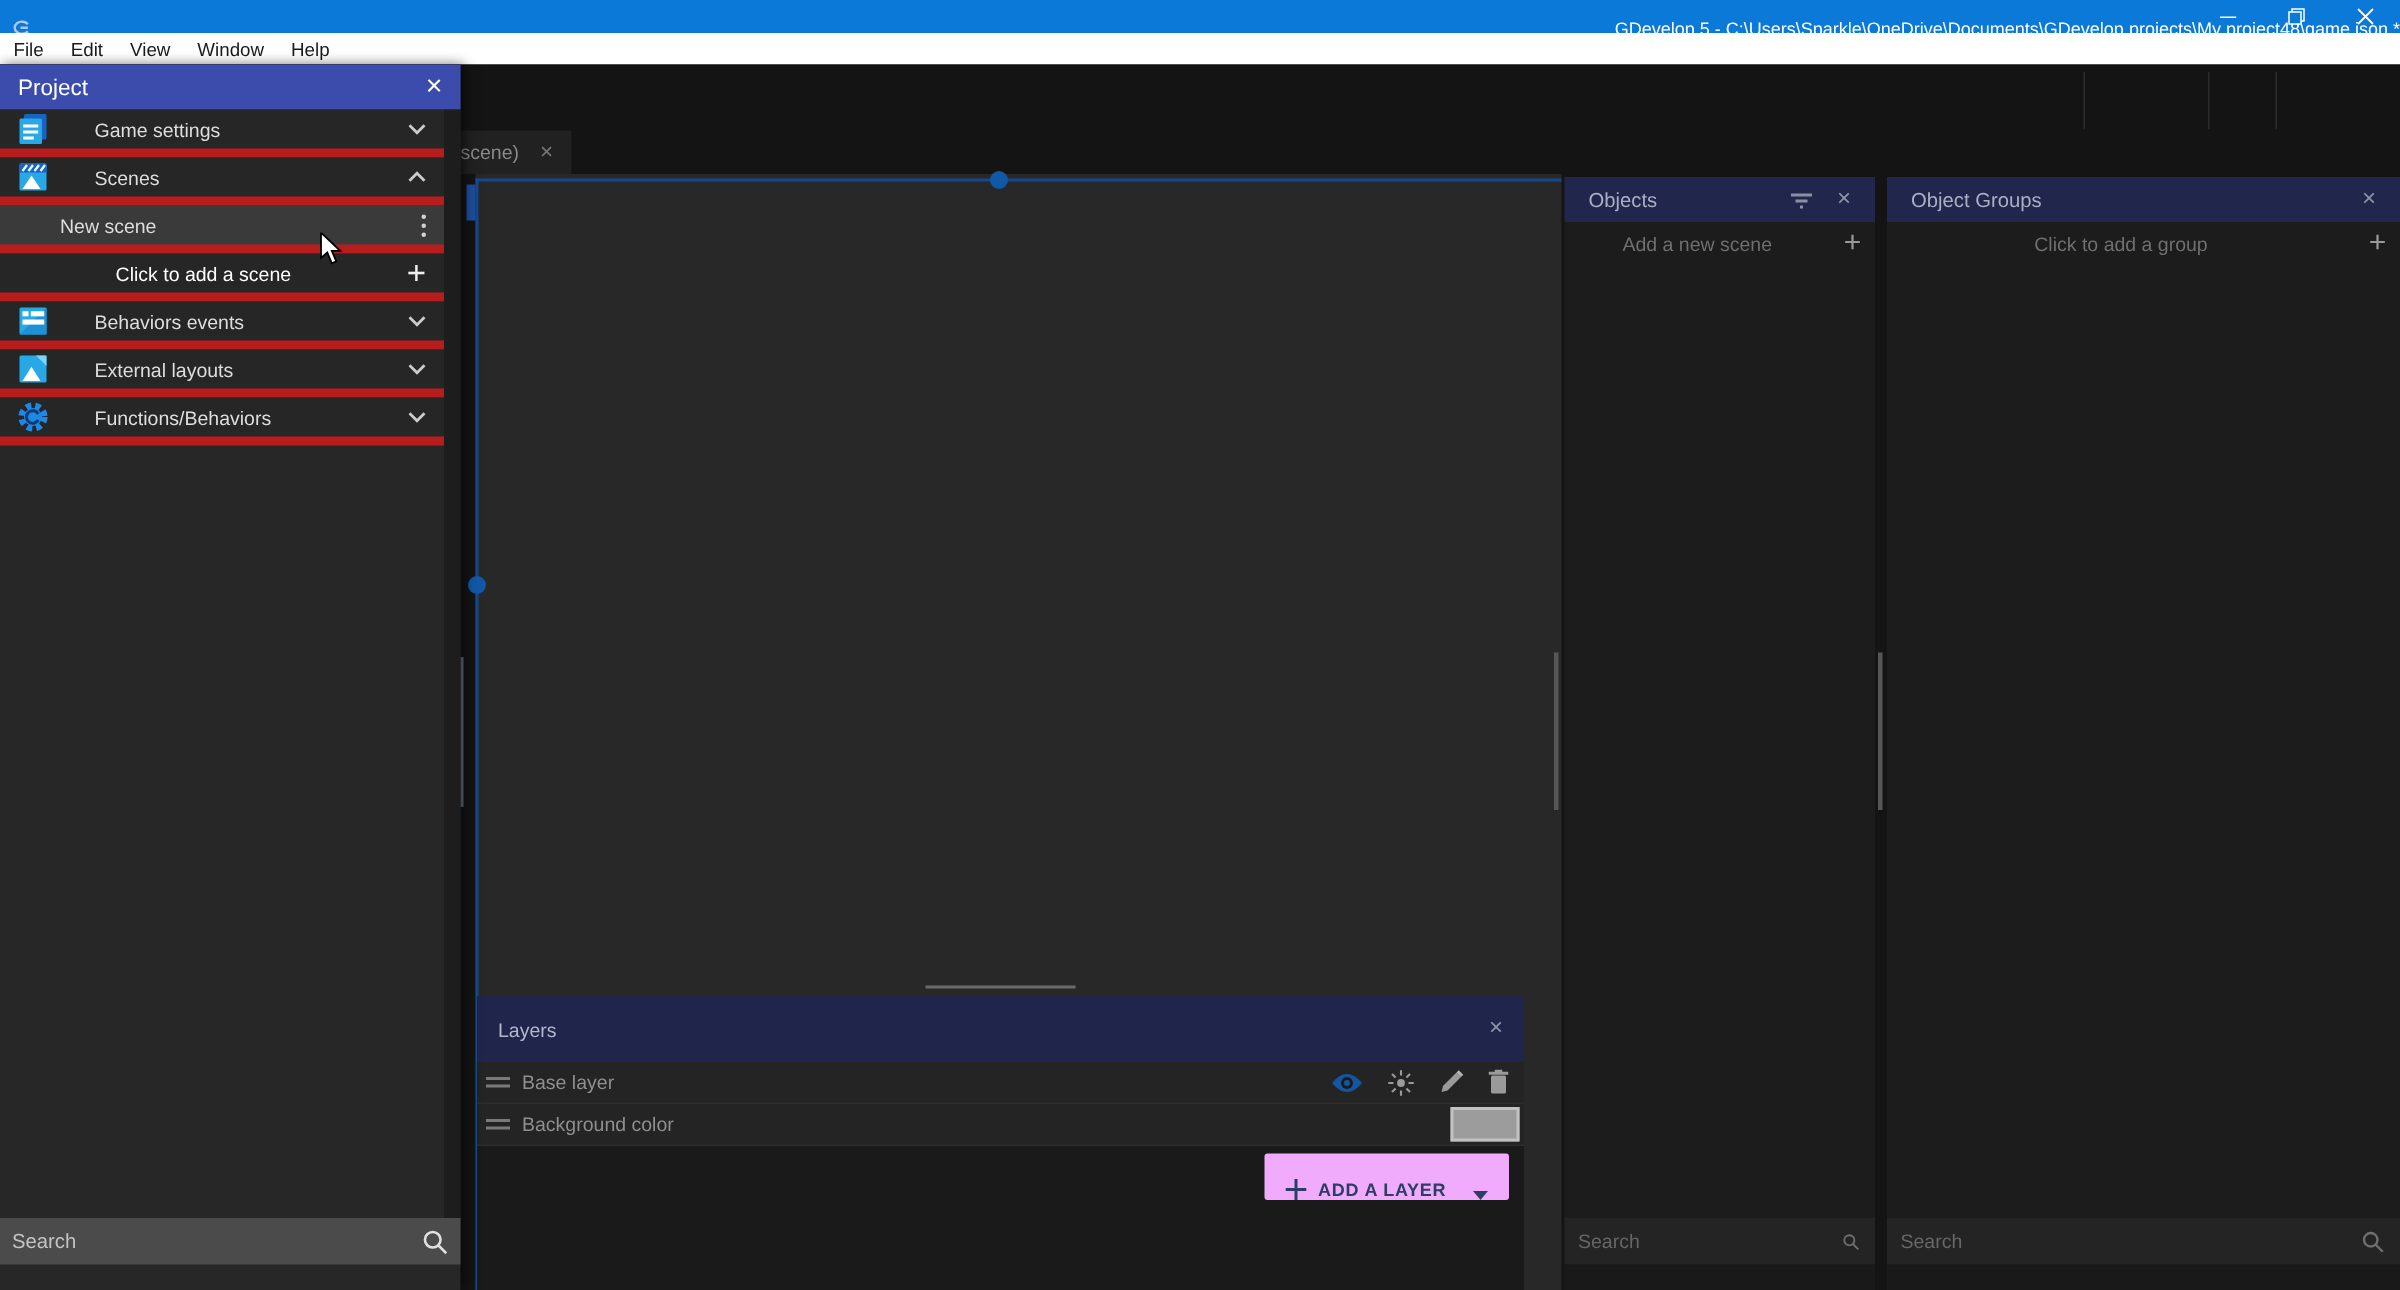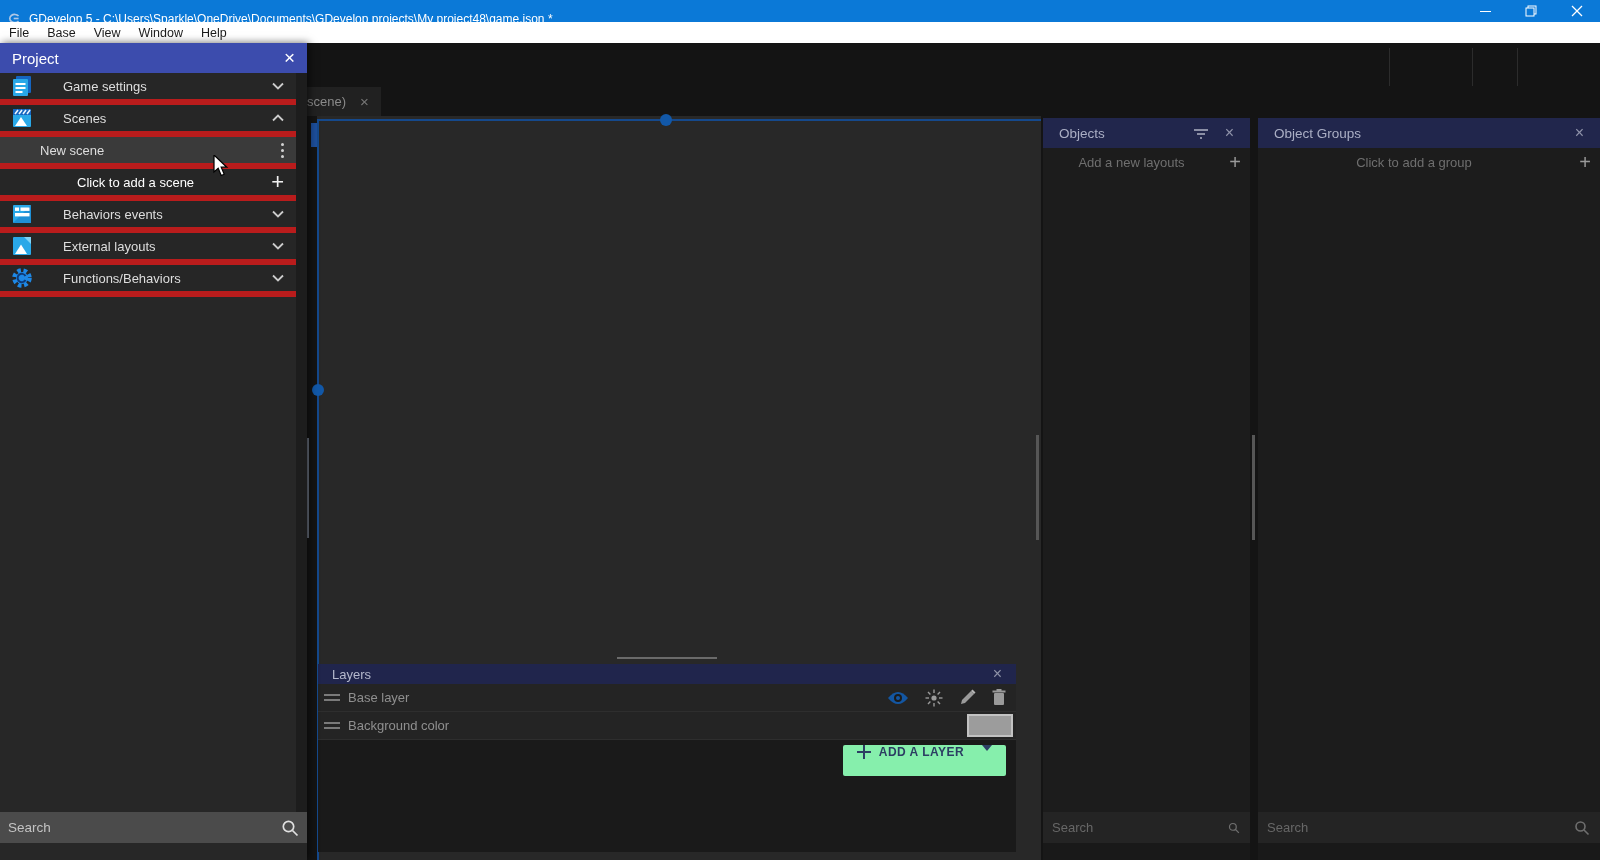--- a/index.html
+++ b/index.html
@@ -3,21 +3,21 @@
 <meta charset="utf-8">
 <style>
   * { margin:0; padding:0; box-sizing:border-box; }
   html,body { background:#000; }
   body { font-family:"Liberation Sans", sans-serif; }
   .app { position:relative; width:1600px; height:860px; overflow:hidden; background:#151515; }
   .abs { position:absolute; }
 
   
   .titlebar { left:0; top:0; width:1600px; height:37px; background:#0b79d7; color:#fff;
-              display:flex; align-items:center; font-size:12px; }
+              display:flex; align-items:center; font-size:12px;justify-content:space-between; }
   .app-logo { width:13px; height:13px; margin-left:8px; margin-right:8px; opacity:.85; }
   .win-controls { position:absolute; right:0; top:0; height:22px; display:flex; }
   .win-btn { width:46px; height:22px; display:flex; align-items:center; justify-content:center; color:#fff; }
 
   
   .menubar { left:0; top:22px; width:1600px; height:21px; background:#ffffff; display:flex;
              align-items:center; font-size:12.5px; color:#1b1b1b; }
   .menu-item { padding:0 9px; height:21px; display:flex; align-items:center; }
 
   
@@ -50,30 +50,30 @@
   .plus-dim { color:#9a9a9a; font-size:20px; font-weight:400; width:30px; text-align:center; }
   .search-dim { position:absolute; left:0; top:694px; width:100%; height:31px; background:#242424;
                 display:flex; align-items:center; }
   .search-dim input { flex:1; background:transparent; border:none; outline:none; color:#8a8a8a;
                       font-size:13px; padding-left:9px; font-family:"Liberation Sans",sans-serif; }
   .search-dim input::placeholder { color:#676767; opacity:1; }
   .below-search { position:absolute; left:0; top:725px; width:100%; height:17px; background:#191919; }
 
   
   .layers-panel { left:318px; top:621px; width:698px; height:196px; }
-  .layers-header { height:20px; background:#20254c; display:flex; align-items:center;
+  .layers-header { height:44px; background:#20254c; display:flex; align-items:center;
                    color:#b4b8cc; font-size:13px; padding:0 14px; }
   .layer-row { height:28px; background:#242424; display:flex; align-items:center;
                color:#8f8f8f; font-size:13px; border-bottom:1px solid #2e2e2e; }
   .drag-handle { width:16px; margin:0 8px 0 6px; }
   .drag-handle div { height:2px; background:#7a7a7a; margin:3px 0; }
   .layer-icons { display:flex; align-items:center; gap:16px; margin-left:auto; margin-right:10px; }
   .layers-bottom { height:112px; background:#1a1a1a; position:relative; }
-  .add-layer-btn { position:absolute; right:10px; top:5px; width:163px; height:31px; background:#86efac;
-                   display:flex; align-items:flex-start; justify-content:center; gap:8px;
+  .add-layer-btn { position:absolute; right:10px; top:5px; width:163px; height:31px; background:#f0abfc;
+                   display:flex; align-items:flex-end; justify-content:center; gap:8px;
                    color:#2c3e63; font-size:12px; font-weight:bold; letter-spacing:.5px; border-radius:2px; }
   .caret-down { width:0; height:0; border-left:5px solid transparent; border-right:5px solid transparent;
                 border-top:6px solid #2c3e63; margin-left:10px; }
   .color-swatch { position:absolute; right:3px; top:2px; width:46px; height:23px; background:#9c9c9c;
                   border:2px solid #c2c2c2; }
 
   
   .drawer { left:0; top:0; width:307px; height:817px; background:#272727; box-shadow:2px 0 8px rgba(0,0,0,.6); }
   .drawer-header { height:30px; background:#3c4cad; color:#fff; display:flex; align-items:center;
                    font-size:15px; padding:0 12px; }
@@ -124,21 +124,21 @@
         <svg width="12" height="12" viewBox="0 0 12 12">
           <line x1="1" y1="1" x2="11" y2="11" stroke="#fff" stroke-width="1.2"></line>
           <line x1="11" y1="1" x2="1" y2="11" stroke="#fff" stroke-width="1.2"></line>
         </svg>
       </div>
     </div>
   </div>
 
   <div class="abs menubar">
     <span class="menu-item">File</span>
-    <span class="menu-item">Base</span>
+    <span class="menu-item">Edit</span>
     <span class="menu-item">View</span>
     <span class="menu-item">Window</span>
     <span class="menu-item">Help</span>
   </div>
 
   <div class="abs content">
 
     <div class="abs toolbar-sep" style="left:1389px;"></div>
     <div class="abs toolbar-sep" style="left:1472px;"></div>
     <div class="abs toolbar-sep" style="left:1517px;"></div>
@@ -165,21 +165,21 @@
         <span>Objects</span>
         <span class="spacer"></span>
         <svg width="16" height="14" viewBox="0 0 16 14" style="margin-right:16px;">
           <rect x="1" y="3" width="14" height="2" fill="#8b8fa5"></rect>
           <rect x="4" y="7" width="8" height="2" fill="#8b8fa5"></rect>
           <rect x="7" y="11" width="2" height="2" fill="#8b8fa5"></rect>
         </svg>
         <span style="color:#9094aa; font-size:16px;">×</span>
       </div>
       <div class="empty-action">
-        <span class="lbl">Add a new layouts</span>
+        <span class="lbl">Add a new scene</span>
         <span class="plus-dim">+</span>
       </div>
       <div class="search-dim">
         <input type="text" placeholder="Search" style="">
         <svg width="16" height="16" viewBox="0 0 16 16" style="margin-right:10px;">
           <circle cx="6.5" cy="6.5" r="4.5" fill="none" stroke="#6f6f6f" stroke-width="1.6"></circle>
           <line x1="10" y1="10" x2="14.5" y2="14.5" stroke="#6f6f6f" stroke-width="1.6"></line>
         </svg>
       </div>
       <div class="below-search"></div>

